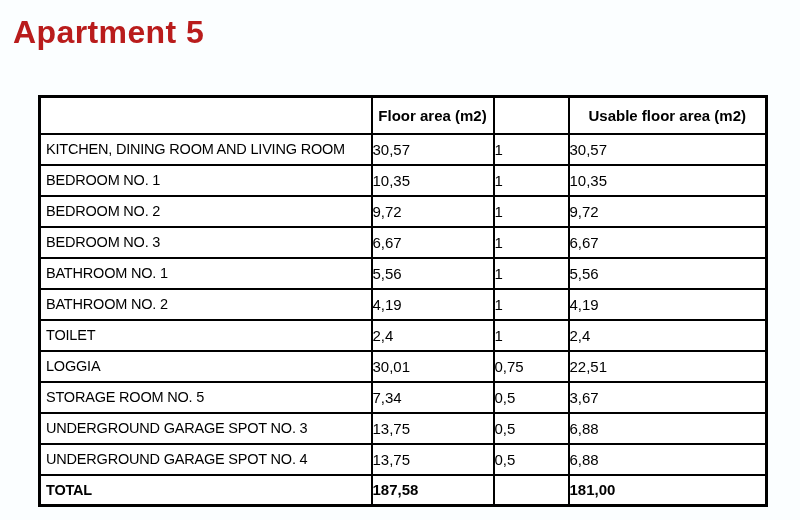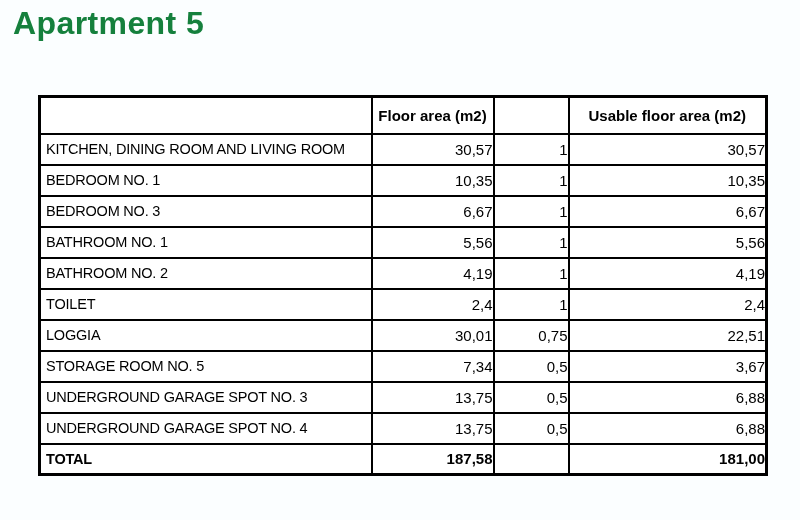--- a/index.html
+++ b/index.html
@@ -11,24 +11,24 @@
     height: 520px;
     background: #fbfeff;
     font-family: "Liberation Sans", sans-serif;
     position: relative;
     overflow: hidden;
     color: #000;
   }
   .page-title {
     position: absolute;
     left: 13px;
-    top: 5px;
+    top: 14px;
     font-size: 32px;
     font-weight: 700;
-    color: #15803d;
+    color: #b91c1c;
     letter-spacing: 0.4px;
   }
   table.area-table {
     position: absolute;
     left: 38px;
     top: 95px;
     border-collapse: collapse;
     table-layout: fixed;
     background: #ffffff;
     border: 3px solid #000;
@@ -51,21 +51,21 @@
     font-weight: bold;
     text-align: center;
   }
   td.name-cell {
     text-align: left;
     padding-left: 5px;
     font-size: 14.5px;
     letter-spacing: -0.2px;
   }
   td.num-cell {
-    text-align: right;
+    text-align: left;
     font-size: 15px;
   }
   tr.total-row td {
     font-weight: bold;
     margin-left: 26px;
   }
 </style>
 </head>
 <body>
 
@@ -91,20 +91,26 @@
       <td class="name-cell">KITCHEN, DINING ROOM AND LIVING ROOM</td>
       <td class="num-cell">30,57</td>
       <td class="num-cell">1</td>
       <td class="num-cell">30,57</td>
     </tr>
     <tr>
       <td class="name-cell">BEDROOM NO. 1</td>
       <td class="num-cell">10,35</td>
       <td class="num-cell">1</td>
       <td class="num-cell">10,35</td>
+    </tr>
+    <tr>
+      <td class="name-cell">BEDROOM NO. 2</td>
+      <td class="num-cell">9,72</td>
+      <td class="num-cell">1</td>
+      <td class="num-cell">9,72</td>
     </tr>
     <tr>
       <td class="name-cell">BEDROOM NO. 3</td>
       <td class="num-cell">6,67</td>
       <td class="num-cell">1</td>
       <td class="num-cell">6,67</td>
     </tr>
     <tr>
       <td class="name-cell">BATHROOM NO. 1</td>
       <td class="num-cell">5,56</td>

